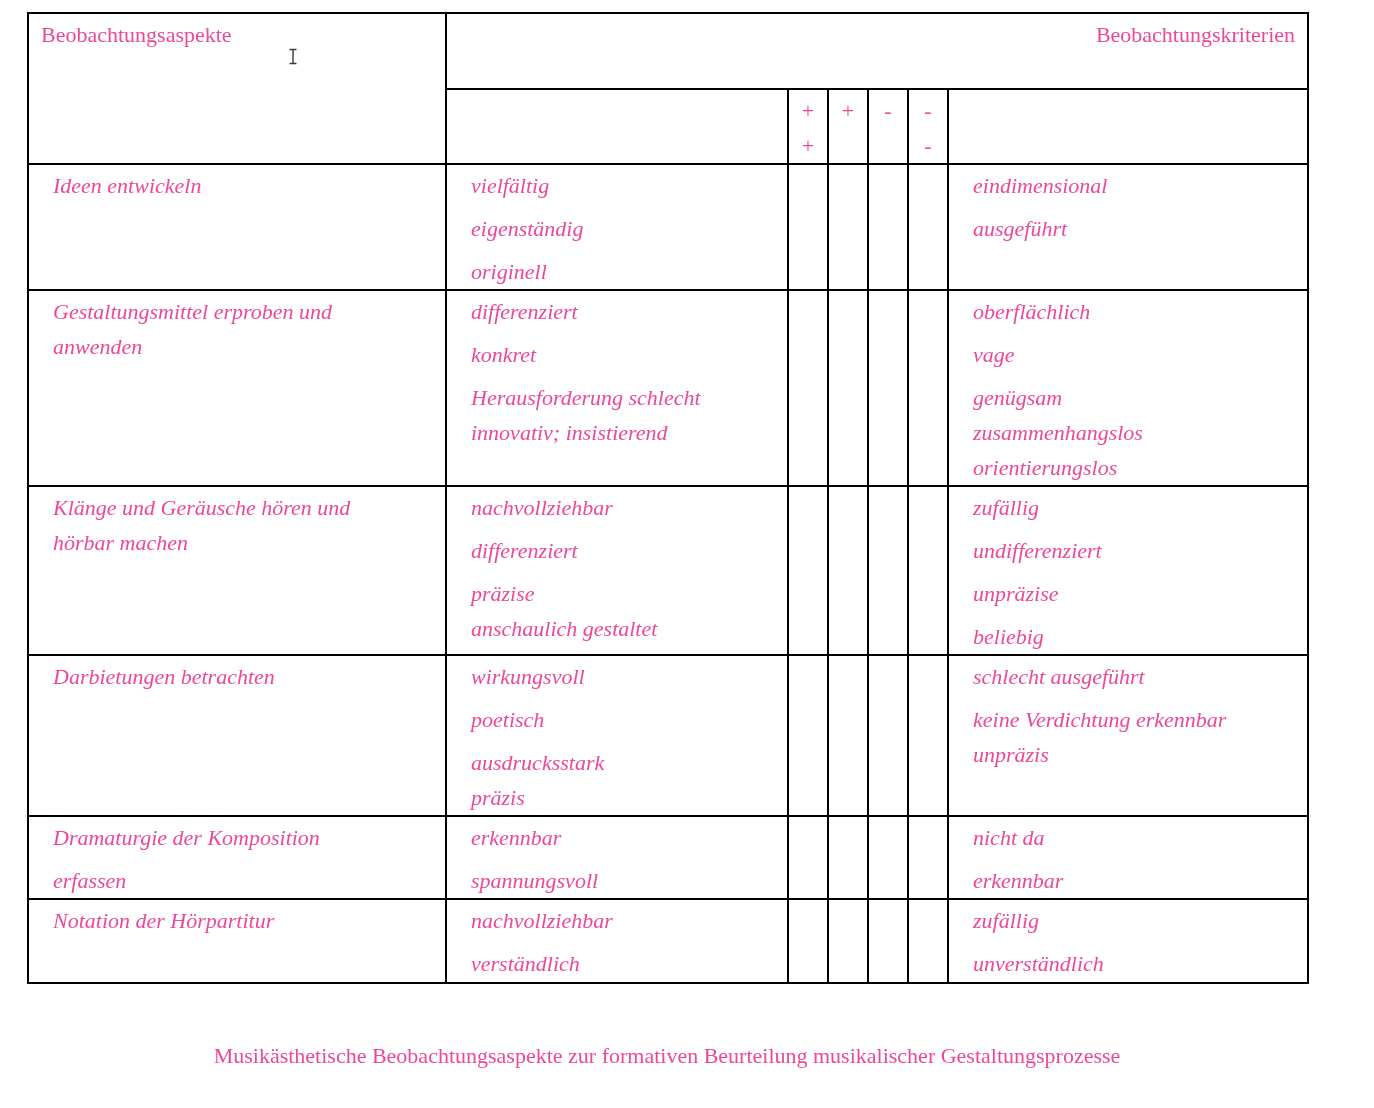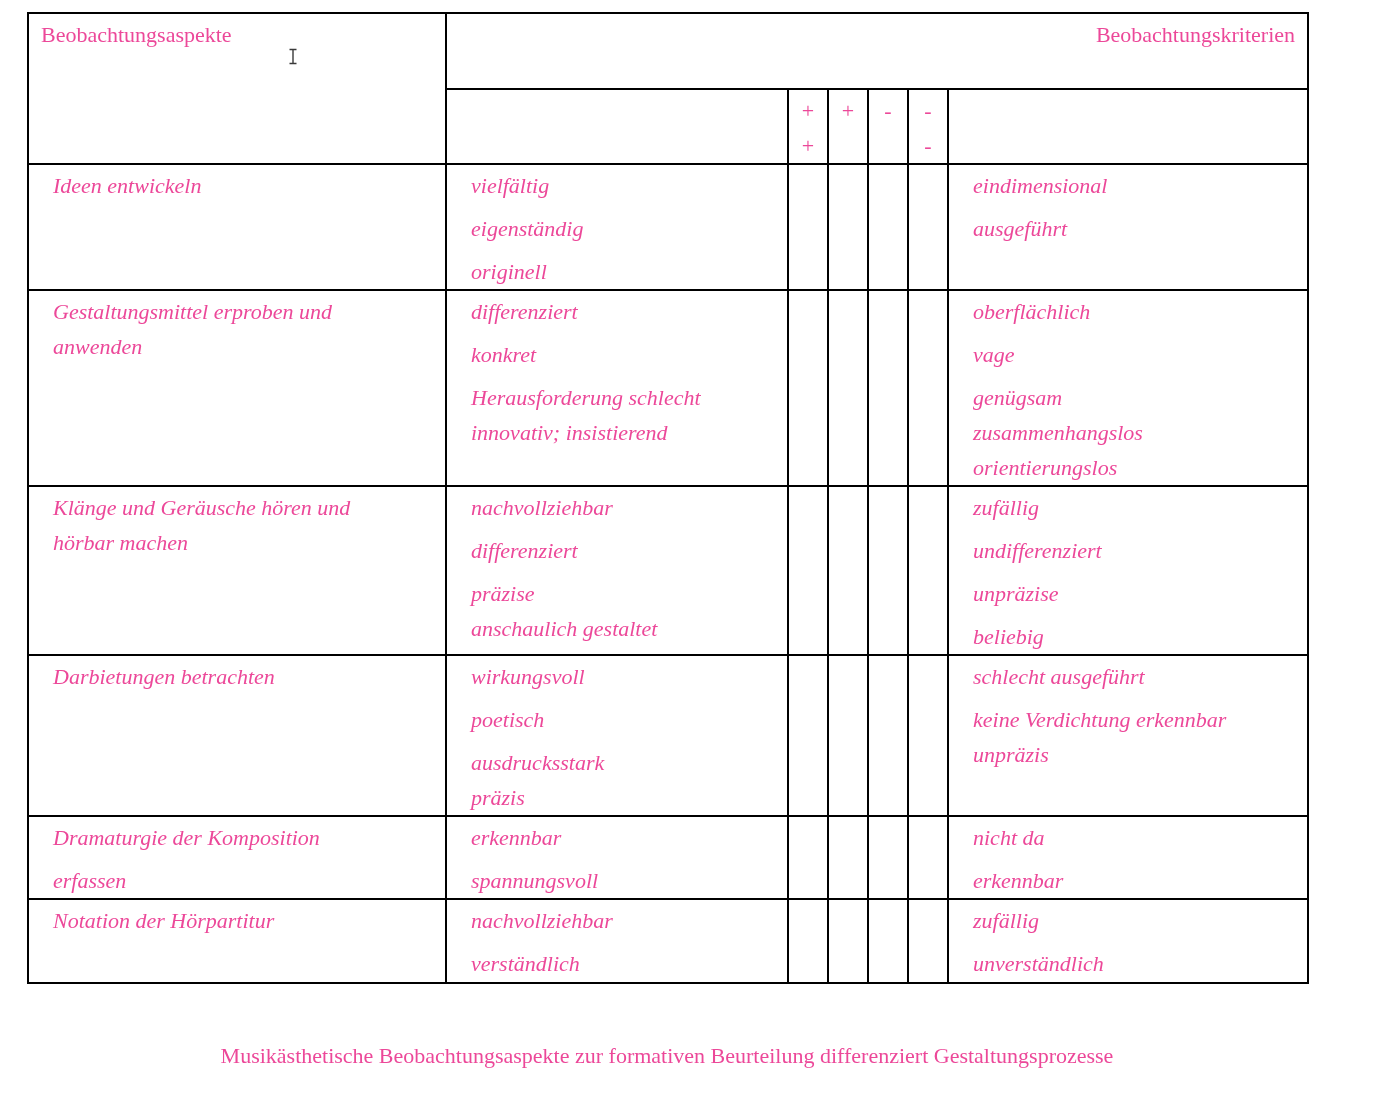--- a/index.html
+++ b/index.html
@@ -283,15 +283,15 @@
     </tr>
   </tbody>
     </table>
 
   <div class="ibeam">
     <svg width="12" height="17" viewBox="0 0 12 17">
       <path d="M2.5 1.5 H9.5 M6 1.5 V15.5 M2.5 15.5 H9.5" stroke="#3a3a3a" stroke-width="1.4" fill="none"></path>
     </svg>
   </div>
 
-  <div class="caption">Musikästhetische Beobachtungsaspekte zur formativen Beurteilung differenziert Gestaltungsprozesse</div>
+  <div class="caption">Musikästhetische Beobachtungsaspekte zur formativen Beurteilung musikalischer Gestaltungsprozesse</div>
 
 </div>
 
 </body></html>

